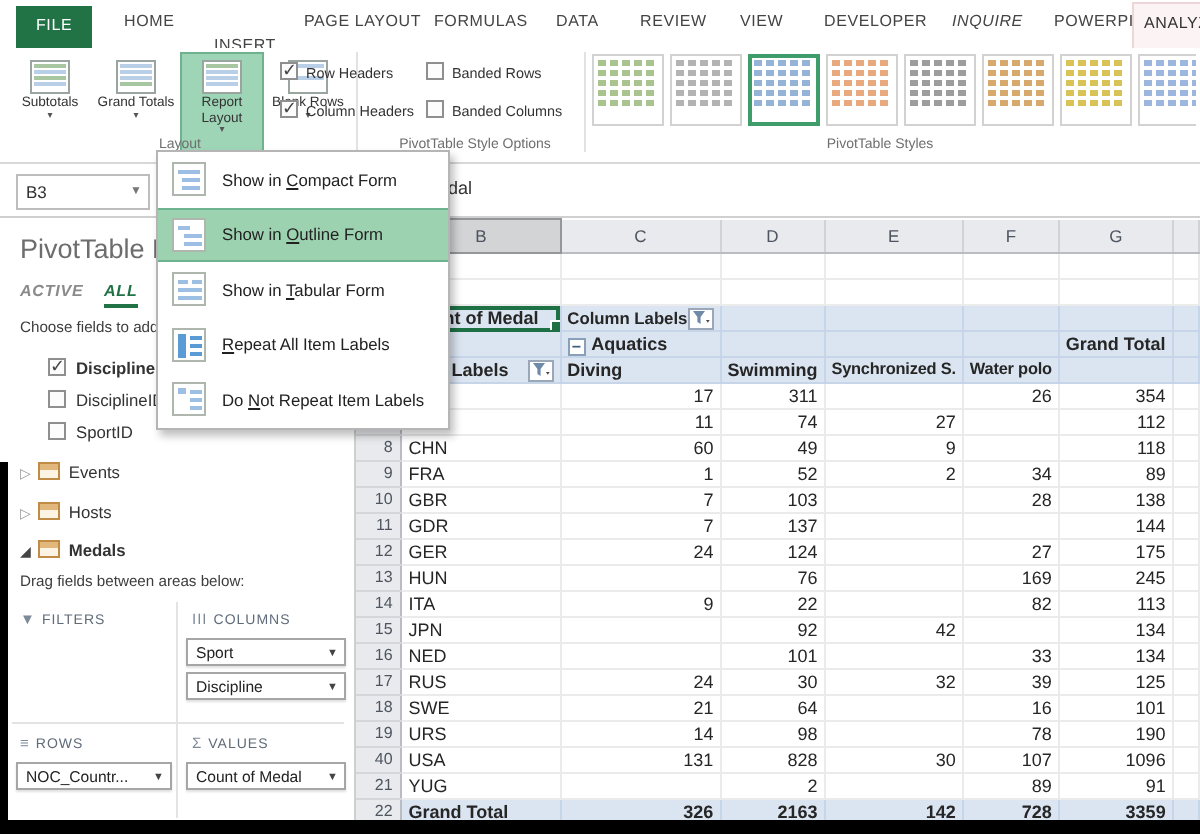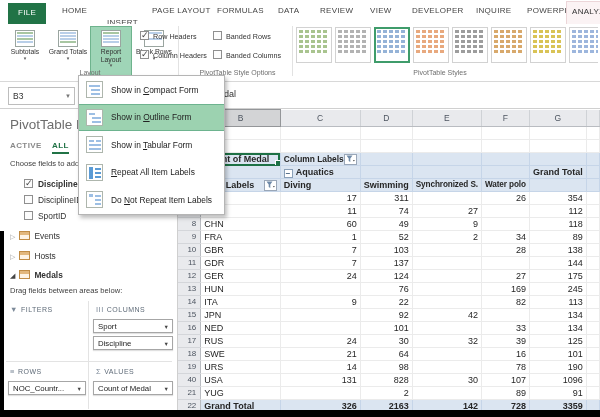--- a/index.html
+++ b/index.html
@@ -38,21 +38,21 @@
 
   
   #frow { position:absolute; left:0; top:83px; width:600px; height:26px; background:#fff; border-bottom:1px solid #d0d0d0; }
   #namebox { position:absolute; left:8px; top:4px; width:67px; height:18px; border:1px solid #bdbdbd; font-size:8.5px; color:#333; padding:3px 4px; }
   #namebox .nb-arr { position:absolute; right:3px; top:5px; font-size:6px; color:#777; }
   #fmtext { position:absolute; left:175px; top:6px; font-size:9px; color:#333; }
 
   
   #panel { position:absolute; left:0; top:109px; width:178px; height:308px; background:#fff; border-right:1px solid #cfcfcf; }
   #ptitle { position:absolute; left:10px; top:8px; font-size:13.5px; color:#6d6d6d; white-space:nowrap; }
-  .ptab { position:absolute; top:32px; font-size:8px; font-weight:bold; letter-spacing:.4px; color:#8a8a8a; }
+  .ptab { position:absolute; top:32px; font-size:8px; font-weight:bold; letter-spacing:.4px; color:#8a8a8a;font-style:italic; }
   .ptab.sel { color:#217346; border-bottom:2px solid #217346; padding-bottom:2px; }
   #choosetxt { position:absolute; left:10px; top:50px; font-size:7.6px; color:#3d3d3d; white-space:nowrap; }
   .fld { position:absolute; left:24px; font-size:8.4px; color:#333; white-space:nowrap; }
   .fld .cbx { margin-right:5px; }
   .fld.on .cbx:after { content:"✓"; position:absolute; left:0; top:-2px; font-size:9px; color:#444; }
   .fld.on { font-weight:bold; }
   .tbl { position:absolute; left:10px; font-size:8.4px; color:#333; white-space:nowrap; }
   .tbl .tri { color:#9b9b9b; font-size:7px; margin-right:4px; }
   .tbl.exp .tri { color:#444; }
   .tbl.exp { font-weight:bold; }
@@ -112,21 +112,21 @@
   <div id="tabbar">
       <span class="rtab file" style="left: 8px;">FILE</span>
       <span class="rtab" style="left: 62px; text-align: right;">HOME</span>
       <span class="rtab" style="left: 107px; margin-top: 12px;">INSERT</span>
       <span class="rtab" style="left: 152px;">PAGE LAYOUT</span>
       <span class="rtab" style="left: 217px;">FORMULAS</span>
       <span class="rtab" style="left: 278px;">DATA</span>
       <span class="rtab" style="left: 320px;">REVIEW</span>
       <span class="rtab" style="left: 370px;">VIEW</span>
       <span class="rtab" style="left: 412px;">DEVELOPER</span>
-      <span class="rtab" style="left: 476px;">INQUIRE</span>
+      <span class="rtab" style="left: 476px; font-style: italic;">INQUIRE</span>
       <span class="rtab" style="left: 527px;">POWERPIVOT</span>
       <span class="rtab active" style="left: 566px;">ANALYZE</span>
     </div>
 
   <div id="ribbon">
 
     <div class="rbtn" style="left:4px">
       <span class="ric minitable">
           <i class="g"></i>
           <i></i>

